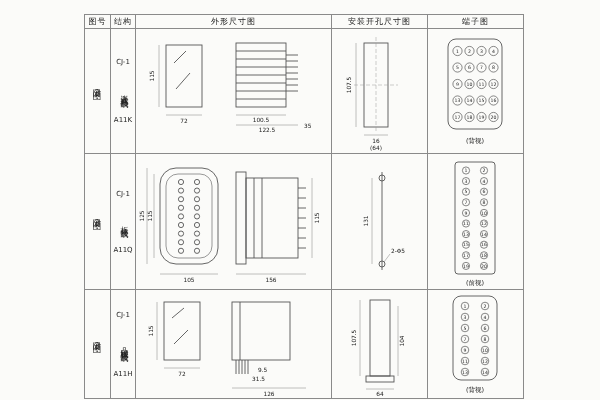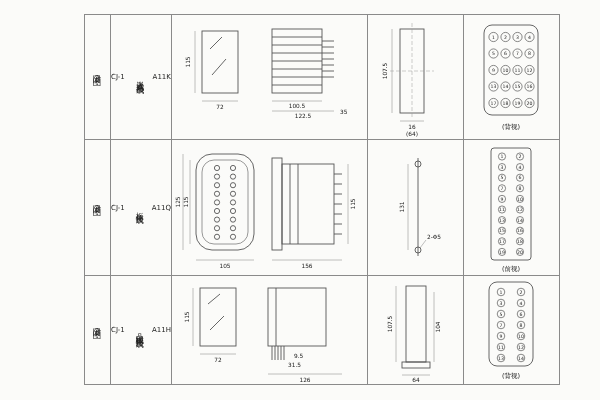--- a/index.html
+++ b/index.html
@@ -5,21 +5,21 @@
   html,body{margin:0;padding:0;}
   body{font-family:"DejaVu Sans","Liberation Sans",sans-serif;background:#e9e9e9;}
   .page{position:relative;width:600px;height:400px;background:#fbfbf9;overflow:hidden;}
   .unit{position:absolute;top:2px;left:420px;width:100px;text-align:right;font-size:9px;color:#222;}
   table.spec{position:absolute;left:84px;top:14px;border-collapse:collapse;table-layout:fixed;}
   table.spec td{border:1px solid #8a8a8a;padding:0;vertical-align:middle;text-align:center;color:#222;}
   tr.hdr td{height:13px;font-size:8px;letter-spacing:1px;}
   tr.row1{height:124px;} tr.row2{height:135px;} tr.row3{height:108px;}
   .vtext{writing-mode:vertical-lr;text-orientation:upright;margin:0 auto;font-size:9px;letter-spacing:3px;color:#222;}
   .figv{font-size:8.5px;}
-  .struct{display:flex;flex-direction:row;align-items:center;justify-content:space-between;height:100%;gap:8px;}
+  .struct{display:flex;flex-direction:column;align-items:center;justify-content:space-between;height:100%;gap:22px;}
   .model,.code{font-size:7px;white-space:nowrap;}
   .mount{font-size:8px;letter-spacing:1px;}
   svg{display:block;margin:0 auto;}
   .ln rect,.ln line,.ln circle,rect.ln{fill:none;stroke:#555;stroke-width:0.9;}
   .thin{stroke-width:0.6 !important;}
   .dl line{stroke:#8c8c8c;stroke-width:0.55;}
   .cl line{stroke:#9a9a9a;stroke-width:0.5;stroke-dasharray:4 2;}
   .d{font-size:5.8px;fill:#222;}
   .cap{font-size:6.5px;fill:#222;}
   .tn{font-size:4.6px;fill:#222;text-anchor:middle;}
@@ -33,20 +33,27 @@
   <table class="spec">
     <colgroup>
       <col style="width:26px">
         <col style="width:25px">
         <col style="width:195px">
         <col style="width:95px">
         <col style="width:95px">
     </colgroup>
 
     <tbody>
+        <tr class="hdr">
+      <td>图号</td>
+      <td>结构</td>
+      <td>外形尺寸图</td>
+      <td>安装开孔尺寸图</td>
+      <td>端子图</td>
+    </tr>
 
     <tr class="row1">
       <td>
         <div class="vtext figv">附图3</div>
       </td>
       <td>
         <div class="struct">
           <div class="model">CJ-1</div>
           <div class="vtext mount">嵌入式后接线</div>
           <div class="code">A11K</div>

